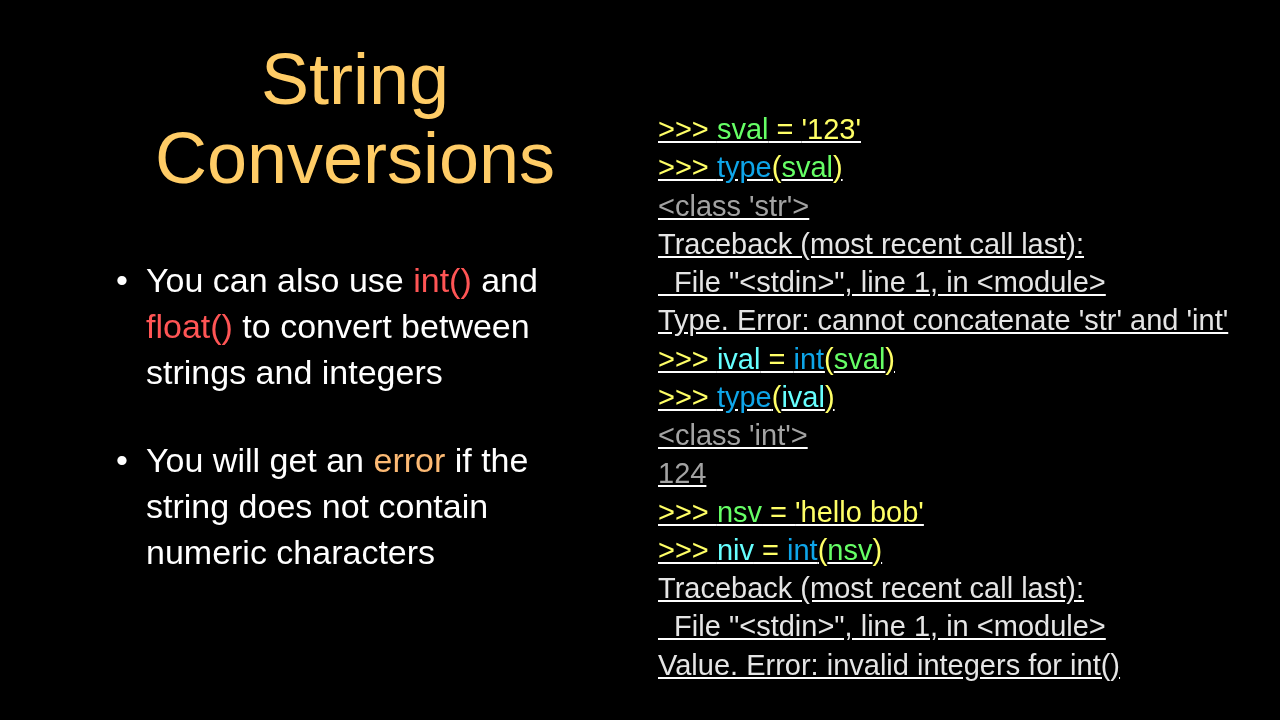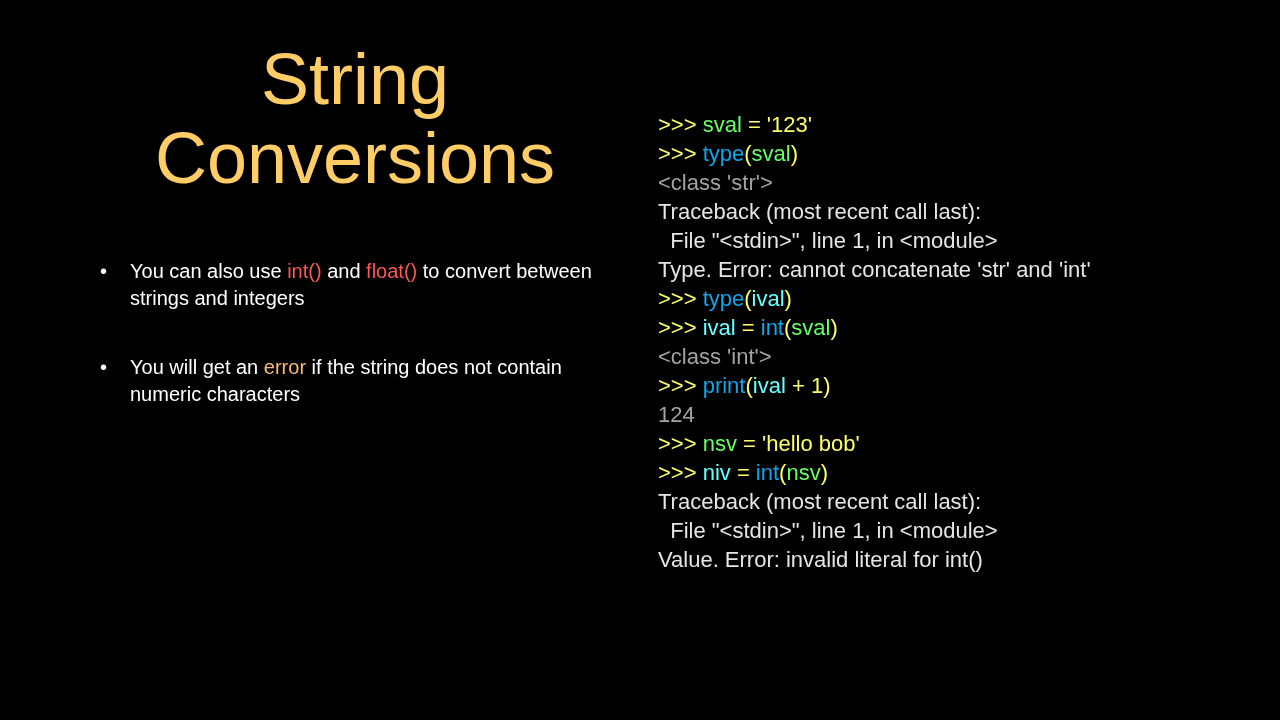--- a/index.html
+++ b/index.html
@@ -21,36 +21,37 @@
   }
   .left-col {
     width: 50%;
     box-sizing: border-box;
     padding: 40px 30px 0 100px;
   }
   .right-col {
     width: 50%;
     box-sizing: border-box;
     padding: 110px 40px 0 18px;
-    font-size: 22px;
+    font-size: 29px;
     line-height: 1.32;
+    text-decoration: underline;
   }
   .title {
     font-size: 72px;
     color: #ffcc66;
     text-align: center;
     line-height: 1.1;
     margin: 0 0 60px 0;
     font-weight: normal;
   }
   .bullets {
     list-style: none;
     padding: 0;
-    margin: 0;
-    font-size: 20px;
+    margin: 16px;
+    font-size: 34px;
     color: #fff;
     line-height: 1.35;
   }
   .bullets > li {
     position: relative;
     padding-left: 30px;
     margin-bottom: 42px;
   }
   .bullets > li::before {
     content: "•";
@@ -91,25 +92,24 @@
     </ul>
   </div>
 
   <div class="right-col">
     <div class="code-line"><span class="tok-yellow">&gt;&gt;&gt; </span><span class="tok-green">sval</span><span class="tok-yellow"> = </span><span class="tok-yellow">'123'</span></div>
     <div class="code-line"><span class="tok-yellow">&gt;&gt;&gt; </span><span class="tok-magenta">type</span><span class="tok-yellow">(</span><span class="tok-green">sval</span><span class="tok-yellow">)</span></div>
     <div class="code-line"><span class="tok-white">&lt;class 'str'&gt;</span></div>
     <div class="code-line"><span class="tok-red">Traceback (most recent call last):</span></div>
     <div class="code-line"><span class="tok-red">  File "&lt;stdin&gt;", line 1, in &lt;module&gt;</span></div>
     <div class="code-line"><span class="tok-red">Type. Error: cannot concatenate 'str' and 'int'</span></div>
+    <div class="code-line"><span class="tok-yellow">&gt;&gt;&gt; </span><span class="tok-cyan">ival</span><span class="tok-yellow"> = </span><span class="tok-magenta">int</span><span class="tok-yellow">(</span><span class="tok-green">sval</span><span class="tok-yellow">)</span></div>
     <div class="code-line"><span class="tok-yellow">&gt;&gt;&gt; </span><span class="tok-magenta">type</span><span class="tok-yellow">(</span><span class="tok-cyan">ival</span><span class="tok-yellow">)</span></div>
-    <div class="code-line"><span class="tok-yellow">&gt;&gt;&gt; </span><span class="tok-cyan">ival</span><span class="tok-yellow"> = </span><span class="tok-magenta">int</span><span class="tok-yellow">(</span><span class="tok-green">sval</span><span class="tok-yellow">)</span></div>
     <div class="code-line"><span class="tok-white">&lt;class 'int'&gt;</span></div>
-    <div class="code-line"><span class="tok-yellow">&gt;&gt;&gt; </span><span class="tok-magenta">print</span><span class="tok-yellow">(</span><span class="tok-cyan">ival</span><span class="tok-yellow"> + </span><span class="tok-yellow">1</span><span class="tok-yellow">)</span></div>
     <div class="code-line"><span class="tok-white">124</span></div>
     <div class="code-line"><span class="tok-yellow">&gt;&gt;&gt; </span><span class="tok-green">nsv</span><span class="tok-yellow"> = </span><span class="tok-yellow">'hello bob'</span></div>
     <div class="code-line"><span class="tok-yellow">&gt;&gt;&gt; </span><span class="tok-cyan">niv</span><span class="tok-yellow"> = </span><span class="tok-magenta">int</span><span class="tok-yellow">(</span><span class="tok-green">nsv</span><span class="tok-yellow">)</span></div>
     <div class="code-line"><span class="tok-red">Traceback (most recent call last):</span></div>
     <div class="code-line"><span class="tok-red">  File "&lt;stdin&gt;", line 1, in &lt;module&gt;</span></div>
-    <div class="code-line"><span class="tok-red">Value. Error: invalid literal for int()</span></div>
+    <div class="code-line"><span class="tok-red">Value. Error: invalid integers for int()</span></div>
   </div>
 
 </div>
 
 </body></html>

